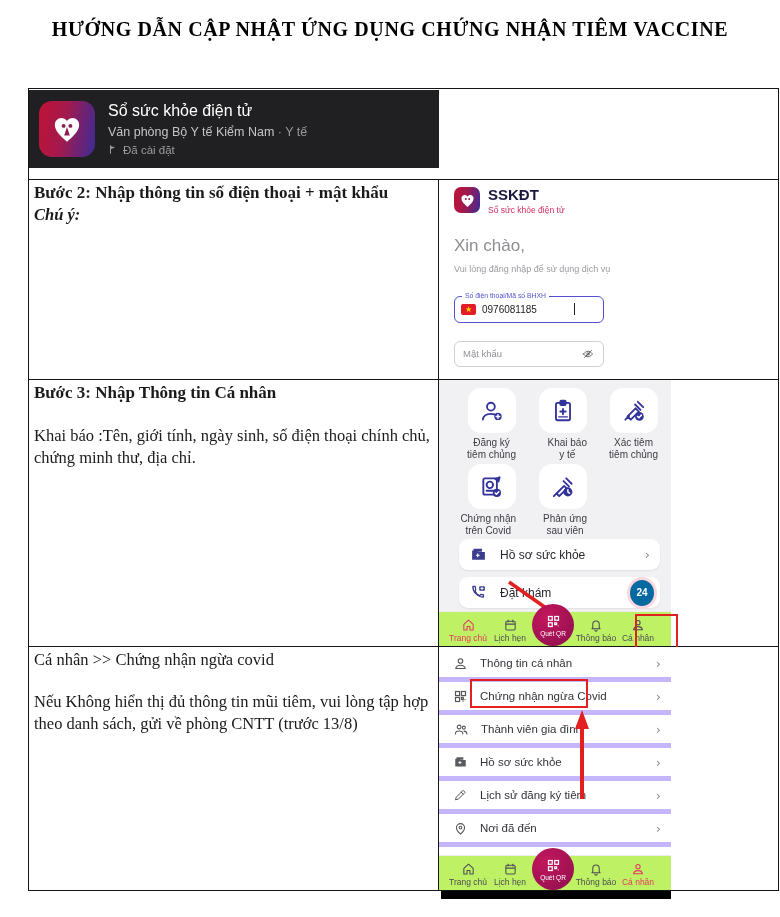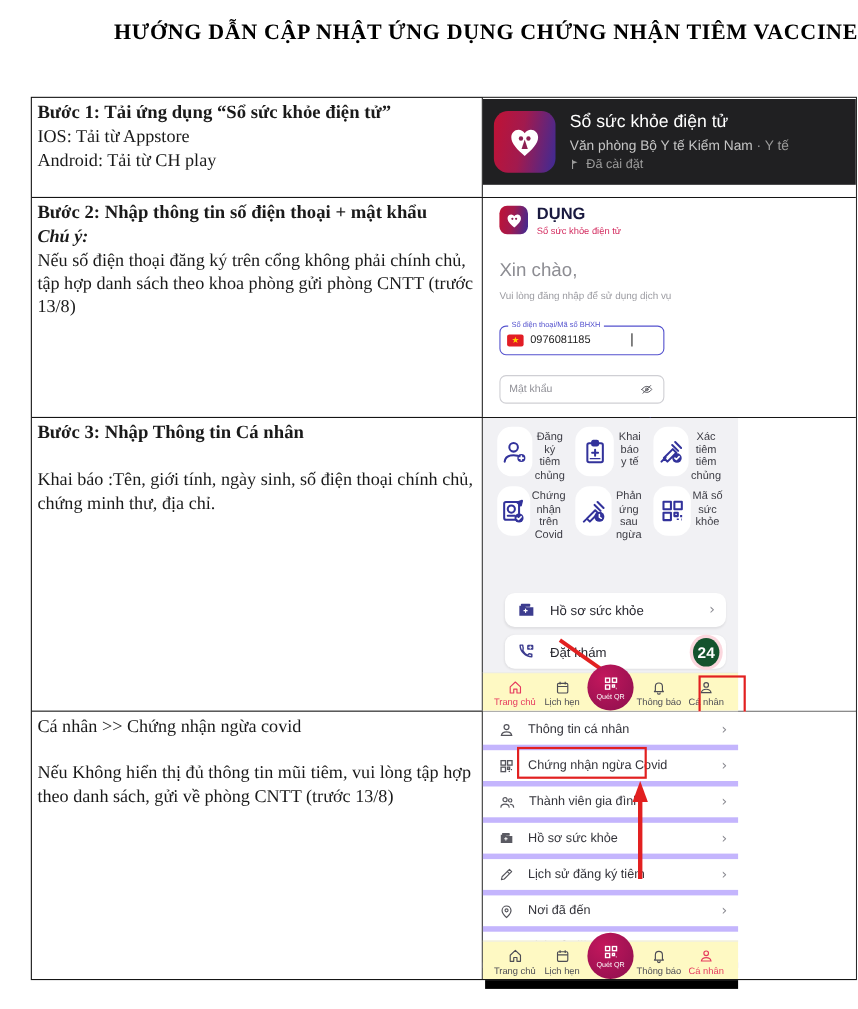--- a/index.html
+++ b/index.html
@@ -7,21 +7,21 @@
     --nav-red:#e53a5f; --annot-red:#e22020; --store-bg:#202022;
     --phone-gray:#f1f1f4; --qr1:#c3175c; --qr2:#8c0f4e;
   }
   *{margin:0;padding:0;box-sizing:border-box}
   html,body{background:#fff}
   body{width:780px;height:917px;position:relative;overflow:hidden;
        font-family:"Liberation Serif", serif;color:var(--text)}
   svg{display:block}
 
   
-  .doc-title{position:absolute;top:18px;left:0;width:780px;text-align:right;
+  .doc-title{position:absolute;top:18px;left:0;width:780px;text-align:center;
     font-size:20px;font-weight:bold;letter-spacing:.6px;color:#000}
   .table{position:absolute;left:28px;top:88px;width:751px;border:1.6px solid #151515}
   .row{display:grid;grid-template-columns:410px 1fr}
   .row + .row{border-top:1.6px solid #151515}
   .r1{height:90px}.r2{height:200px}.r3{height:267px}.r4{height:244px}
   .cell-left{border-right:1.6px solid #151515;padding:2px 7px 2px 5px;
     font-size:16.5px;line-height:1.3;overflow:hidden}
   .cell-right{position:relative;background:#fff}
   .step-heading{font-weight:bold;font-size:17px}
   .note-label{font-weight:bold;font-style:italic}
@@ -68,35 +68,35 @@
   .btn-login{margin-top:10px;width:142px;margin-left:2px;height:18px;border:none;border-radius:12px;
     background:#2e2e9f;color:#fff;font-weight:bold;font-size:10px;
     font-family:"Liberation Sans", sans-serif;cursor:pointer}
 
   
   .phone{position:absolute;left:0;top:0;width:232px;height:100%;
     font-family:"Liberation Sans", sans-serif}
   .home-screen{background:var(--phone-gray)}
   .tile-grid{display:grid;grid-template-columns:repeat(3,64px);justify-content:space-between;
     padding:8px 13px 0 13px;row-gap:4px}
-  .tile{display:flex;flex-direction:row;align-items:flex-start;cursor:pointer}
+  .tile{display:flex;flex-direction:column;align-items:flex-end;cursor:pointer}
   .tile-box{width:48px;height:45px;background:#fff;border-radius:13px;
     display:flex;align-items:center;justify-content:center;color:var(--indigo)}
   .tile-label{margin-top:4px;font-size:10px;line-height:1.15;color:#3c3c44;text-align:center;font-weight:500}
   .home-card{position:absolute;left:20px;width:201px;height:31px;background:#fff;border-radius:9px;
     box-shadow:0 1px 2px rgba(0,0,0,.07);display:flex;align-items:center;padding:0 10px;gap:12px;cursor:pointer}
   .home-card .card-label{flex:1;font-size:12px;font-weight:500;color:#26262e}
   .chev{color:#8b8b92;font-size:13px;font-family:"DejaVu Sans", sans-serif}
-  .badge-24{width:24px;height:26px;border-radius:50%;background:#14532d;color:#fff;
-    display:flex;align-items:center;justify-content:center;font-size:14px;font-weight:bold;
+  .badge-24{width:24px;height:26px;border-radius:50%;background:#0369a1;color:#fff;
+    display:flex;align-items:center;justify-content:center;font-size:10px;font-weight:bold;
     box-shadow:0 0 0 3px #fbd7de;margin-right:-4px}
 
   
-  .nav{position:absolute;left:0;bottom:0;width:232px;height:35px;background:#fef9c3;
-    border-top:1px solid #ececec;display:flex;justify-content:space-between;
+  .nav{position:absolute;left:0;bottom:0;width:232px;height:35px;background:#bef264;
+    border-top:1px solid #ececec;display:flex;justify-content:flex-start;
     align-items:flex-end;padding:0 8px 3px 8px}
   .nav-item{display:flex;flex-direction:column;align-items:center;gap:1px;
     font-size:8.5px;color:#4d4d55;width:42px;cursor:pointer}
   .nav-item.active{color:var(--nav-red)}
   .nav-qr{position:relative;width:44px;height:30px;cursor:pointer}
   .qr-circle{position:absolute;left:50%;bottom:-3px;transform:translateX(-50%);
     width:42px;height:42px;border-radius:50%;
     background:radial-gradient(circle at 35% 30%,var(--qr1),var(--qr2));
     color:#fff;display:flex;flex-direction:column;align-items:center;justify-content:center;gap:0}
   .qr-circle .qr-label{font-size:6.5px;margin-top:1px}
@@ -113,25 +113,20 @@
   .blackbar{position:absolute;left:2px;bottom:-9px;width:230px;height:8px;background:#000}
 </style>
 </head>
 <body>
 
 <div class="doc-title">HƯỚNG DẪN CẬP NHẬT ỨNG DỤNG CHỨNG NHẬN TIÊM VACCINE</div>
 
 <div class="table">
 
   <div class="row r1">
-    <div class="cell-left">
-      <div class="step-heading">Bước 1: Tải ứng dụng “Sổ sức khỏe điện tử”</div>
-      <div>IOS: Tải từ Appstore</div>
-      <div>Android: Tải từ CH play</div>
-    </div>
     <div class="cell-right">
       <div class="store-banner">
         <div class="store-icon">
           <svg width="34" height="34" viewBox="0 0 24 24">
             <path d="M12 21C7.2 16.8 3.4 13.2 3.4 9 3.4 6.3 5.5 4.2 8 4.2c1.6 0 3.1.9 4 2.2.9-1.3 2.4-2.2 4-2.2 2.5 0 4.6 2.1 4.6 4.8 0 4.2-3.8 7.8-8.6 12z" fill="#fff"></path>
             <circle cx="9.6" cy="9.8" r="1.4" fill="#8c1f52"></circle>
             <circle cx="14.4" cy="9.8" r="1.4" fill="#8c1f52"></circle>
             <path d="M12 10.5l-2 6h4z" fill="#8c1f52"></path>
           </svg>
         </div>
@@ -151,34 +146,33 @@
           </div>
         </div>
       </div>
     </div>
   </div>
 
   <div class="row r2">
     <div class="cell-left">
       <div class="step-heading">Bước 2: Nhập thông tin số điện thoại + mật khẩu</div>
       <div class="note-label">Chú ý:</div>
-      <div>Nếu số điện thoại đăng ký trên cổng không phải chính chủ, tập hợp danh sách theo khoa phòng gửi phòng CNTT (trước 13/8)</div>
     </div>
     <div class="cell-right">
       <div class="login">
         <div class="login-head">
           <div class="login-logo">
             <svg width="17" height="17" viewBox="0 0 24 24">
               <path d="M12 21C7.2 16.8 3.4 13.2 3.4 9 3.4 6.3 5.5 4.2 8 4.2c1.6 0 3.1.9 4 2.2.9-1.3 2.4-2.2 4-2.2 2.5 0 4.6 2.1 4.6 4.8 0 4.2-3.8 7.8-8.6 12z" fill="#fff"></path>
               <circle cx="9.6" cy="9.8" r="1.4" fill="#8c1f52"></circle>
               <circle cx="14.4" cy="9.8" r="1.4" fill="#8c1f52"></circle>
             </svg>
           </div>
           <div>
-            <div class="login-brand">DỤNG</div>
+            <div class="login-brand">SSKĐT</div>
             <div class="login-brand-sub">Sổ sức khỏe điện tử</div>
           </div>
         </div>
         <div class="login-greeting">Xin chào,</div>
         <div class="login-sub">Vui lòng đăng nhập để sử dụng dịch vụ</div>
         <div class="field-phone">
           <div class="field-phone-label">Số điện thoại/Mã số BHXH</div>
           <div class="flag">★</div>
           <input type="text" value="0976081185" style="">
           <div class="caret"></div>
@@ -253,32 +247,21 @@
             <div class="tile-label"><span>Chứng nhận</span><br><span>trên Covid</span></div>
           </div>
           <div class="tile">
             <div class="tile-box">
                 <svg width="26" height="26" viewBox="0 0 24 24" fill="none" stroke="currentColor" stroke-width="1.7" stroke-linecap="round" stroke-linejoin="round">
               <path d="M3.5 20.5l4-4M6 18l7-7 2.5 2.5-7 7zM12.5 6.5l5 5M15 4l5 5"></path>
               <circle cx="16.5" cy="16.5" r="4.2" fill="currentColor" stroke="none"></circle>
                   <path d="M16.5 14.5v2.2l1.6 1" stroke="#fff" stroke-width="1.3"></path>
                 </svg>
               </div>
-            <div class="tile-label"><span>Phản ứng</span><br><span>sau ngừa</span></div>
-          </div>
-          <div class="tile">
-            <div class="tile-box">
-                <svg width="25" height="25" viewBox="0 0 24 24" fill="none" stroke="currentColor" stroke-width="1.8" stroke-linejoin="round">
-              <rect x="4" y="4" width="6.5" height="6.5"></rect>
-                  <rect x="13.5" y="4" width="6.5" height="6.5"></rect>
-                  <rect x="4" y="13.5" width="6.5" height="6.5"></rect>
-              <path d="M13.5 13.5h3v3h-3zM18.5 16.5h1.8M16.5 18.5v1.5M19.5 19.5h.5"></path>
-                </svg>
-              </div>
-            <div class="tile-label"><span>Mã số</span><br><span>sức khỏe</span></div>
+            <div class="tile-label"><span>Phản ứng</span><br><span>sau viên</span></div>
           </div>
         </div>
 
         <div class="home-card" style="top:159px">
           <svg width="19" height="17" viewBox="0 0 24 24">
             <path d="M3 6.5h7l2 2h9v11H3z" fill="#3c3c8f"></path>
               <rect x="5" y="4" width="12" height="4" rx="1" fill="#3c3c8f"></rect>
             <path d="M9 13h4M11 11v4" stroke="#fff" stroke-width="1.6" stroke-linecap="round"></path>
           </svg>
           <span class="card-label">Hồ sơ sức khỏe</span>

